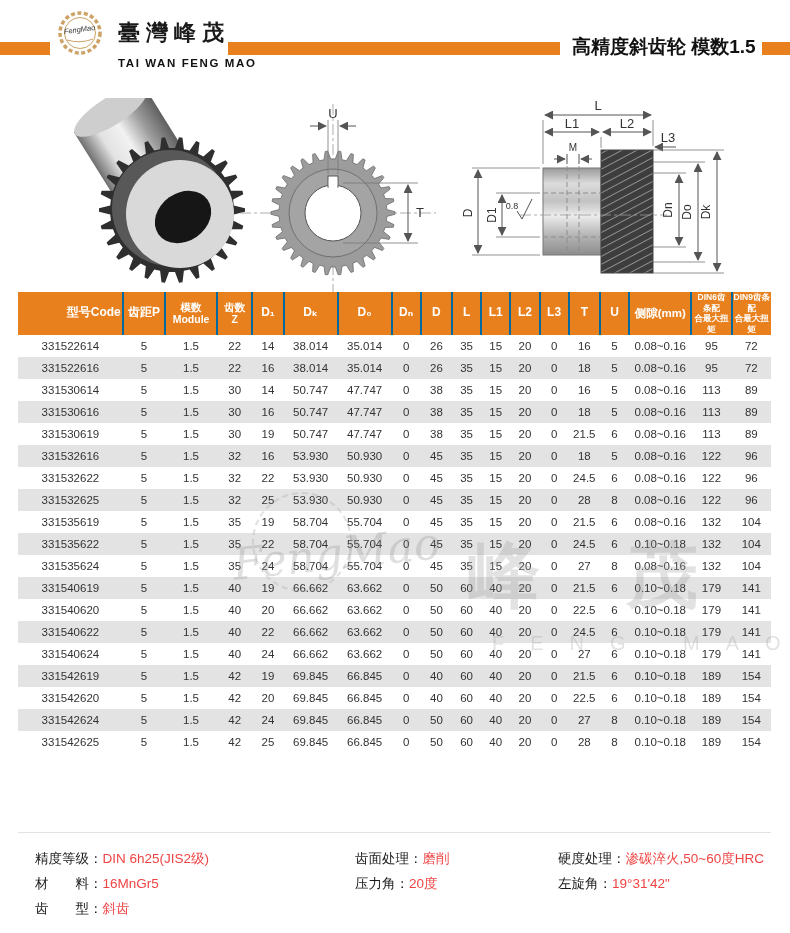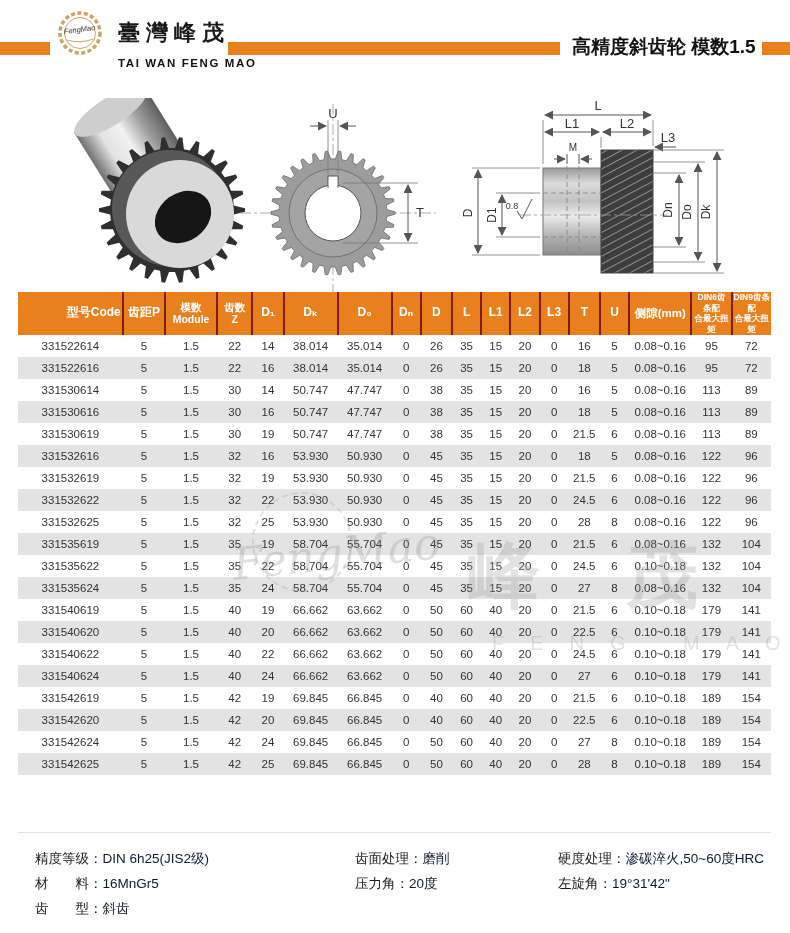--- a/index.html
+++ b/index.html
@@ -26,21 +26,21 @@
   .dim{stroke:#555;stroke-width:1;fill:none;}
   .ext{stroke:#777;stroke-width:0.8;fill:none;}
   .dsh{stroke:#888;stroke-width:0.9;stroke-dasharray:5 3;fill:none;}
   .lbl{font-size:13px;}
   .lbl-sm{font-size:10px;}
   .lbl-rot{font-size:12px;}
   
   .spec-table-wrap{position:absolute;left:18px;top:292px;width:753px;}
   table{border-collapse:collapse;table-layout:fixed;width:100%;}
   thead th{background:#E8801D;color:#fff;font-weight:bold;font-size:12px;height:33px;
-           padding:0 1px;text-align:center;vertical-align:middle;border-left:2px solid #7f1d1d;white-space:pre-line;line-height:1.15;}
+           padding:0 1px;text-align:center;vertical-align:middle;border-left:2px solid #0369a1;white-space:pre-line;line-height:1.15;}
   thead th:first-child{border-left:none;text-align:right;}
   th.c2,th.c3{font-size:10.5px;}
   th.c15{font-size:11.5px;}
   th.c16,th.c17{font-size:8.5px;line-height:1.25;}
   tbody td{font-size:11.5px;color:#333;text-align:center;height:22px;padding:0;white-space:nowrap;}
   tbody tr:nth-child(even){background:#E3E3E3;}
   .c0{width:14.8%}.c1{width:5.6%}.c2{width:7%}.c3{width:4.6%}.c4{width:4%}
   .c5{width:7.3%}.c6{width:7.3%}.c7{width:3.7%}.c8{width:4%}.c9{width:3.7%}
   .c10{width:3.7%}.c11{width:3.7%}.c12{width:3.7%}.c13{width:4%}.c14{width:3.7%}
   .c15{width:8.5%}.c16{width:5.3%}.c17{width:5.3%}
@@ -50,21 +50,21 @@
              font-style:italic;font-size:44px;color:rgba(140,140,140,0.28);transform:rotate(-6deg);white-space:nowrap;}
   .wm-cn{left:468px;top:528px;font-family:Liberation Serif, serif;font-weight:bold;
          font-size:72px;letter-spacing:34px;color:rgba(160,160,160,0.30);white-space:nowrap;}
   .wm-en{left:492px;top:632px;font-size:20px;letter-spacing:26px;color:rgba(160,160,160,0.30);white-space:nowrap;}
   .wm-gear{left:252px;top:492px;width:96px;height:96px;border:2px dashed rgba(170,170,170,0.35);border-radius:50%;}
   
   .footer{position:absolute;left:18px;top:832px;width:753px;height:95px;border-top:1px solid #e2e2e2;}
   .fcol{position:absolute;top:13px;}
   .fcol1{left:17px;}  .fcol2{left:337px;}  .fcol3{left:540px;}
   .frow{font-size:13.5px;line-height:25px;color:#1a1a1a;white-space:nowrap;}
-  .frow .val{color:#0f172a;}
+  .frow .val{color:#ef4444;}
 </style>
 </head>
 <body>
 
 <div class="page">
 
   <svg width="0" height="0" style="position:absolute">
     <defs>
       <marker id="ar" viewBox="0 0 10 10" refX="9" refY="5" markerWidth="9" markerHeight="9" orient="auto-start-reverse">
         <path d="M0,0 L10,5 L0,10 z" fill="#555"></path>
@@ -334,40 +334,20 @@
             <td class="c5">53.930</td>
             <td class="c6">50.930</td>
             <td class="c7">0</td>
             <td class="c8">45</td>
             <td class="c9">35</td>
             <td class="c10">15</td>
             <td class="c11">20</td>
             <td class="c12">0</td>
             <td class="c13">18</td>
             <td class="c14">5</td>
-            <td class="c15">0.08~0.16</td>
-            <td class="c16">122</td>
-            <td class="c17">96</td>
-          </tr>
-          <tr>
-            <td class="c0">331532619</td>
-            <td class="c1">5</td>
-            <td class="c2">1.5</td>
-            <td class="c3">32</td>
-            <td class="c4">19</td>
-            <td class="c5">53.930</td>
-            <td class="c6">50.930</td>
-            <td class="c7">0</td>
-            <td class="c8">45</td>
-            <td class="c9">35</td>
-            <td class="c10">15</td>
-            <td class="c11">20</td>
-            <td class="c12">0</td>
-            <td class="c13">21.5</td>
-            <td class="c14">6</td>
             <td class="c15">0.08~0.16</td>
             <td class="c16">122</td>
             <td class="c17">96</td>
           </tr>
           <tr>
             <td class="c0">331532622</td>
             <td class="c1">5</td>
             <td class="c2">1.5</td>
             <td class="c3">32</td>
             <td class="c4">22</td>

